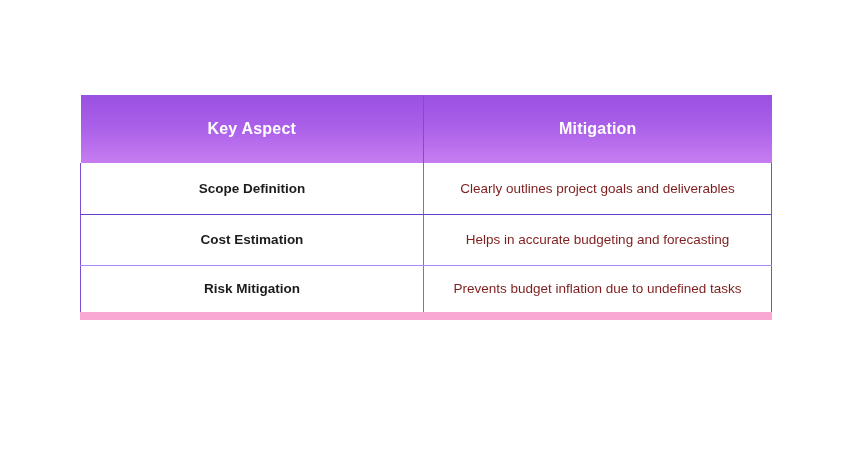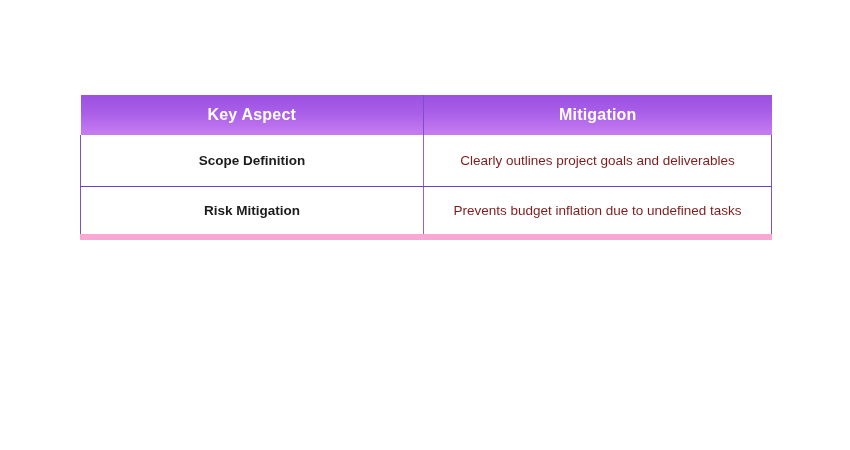--- a/index.html
+++ b/index.html
@@ -32,21 +32,21 @@
     width: 691px;
     border-collapse: collapse;
     table-layout: fixed;
   }
 
   table.aspect-table col.col-aspect { width: 343px; }
   table.aspect-table col.col-desc   { width: 348px; }
 
   
   thead tr.header-row th {
-    height: 40px;
+    height: 68px;
     padding: 0 10px;
     background: linear-gradient(to bottom, #9B51E0 0%, #A95FE8 45%, #C77DF0 100%);
     color: #ffffff;
     font-size: 16px;
     font-weight: bold;
     letter-spacing: 0.2px;
     text-align: center;
     vertical-align: middle;
     border: none;
     box-sizing: border-box;
@@ -81,21 +81,21 @@
   }
 
   
   tbody tr.body-row.sep-light td {
     border-bottom: 1.5px solid #A78BFA;
   }
   tbody tr.body-row.sep-dark td {
     border-bottom: 1.5px solid #6B3FC9;
   }
   tbody tr.body-row.last-row td {
-    border-bottom: 6px solid #f9a8d4;
+    border-bottom: 8px solid #f9a8d4;
     border-radius: 16px;
   }
 </style>
 </head>
 <body>
 
 <div class="canvas">
   <div class="table-wrap">
     <table class="aspect-table">
       <colgroup>
@@ -106,20 +106,24 @@
         <tr class="header-row">
           <th class="th-aspect">Key Aspect</th>
           <th class="th-desc">Mitigation</th>
         </tr>
       </thead>
       <tbody>
         <tr class="body-row sep-dark">
           <td class="cell-aspect">Scope Definition</td>
           <td class="cell-desc">Clearly outlines project goals and deliverables</td>
         </tr>
+        <tr class="body-row sep-light">
+          <td class="cell-aspect">Cost Estimation</td>
+          <td class="cell-desc">Helps in accurate budgeting and forecasting</td>
+        </tr>
         <tr class="body-row last-row">
           <td class="cell-aspect">Risk Mitigation</td>
           <td class="cell-desc">Prevents budget inflation due to undefined tasks</td>
         </tr>
       </tbody>
     </table>
   </div>
 </div>
 
 </body></html>

